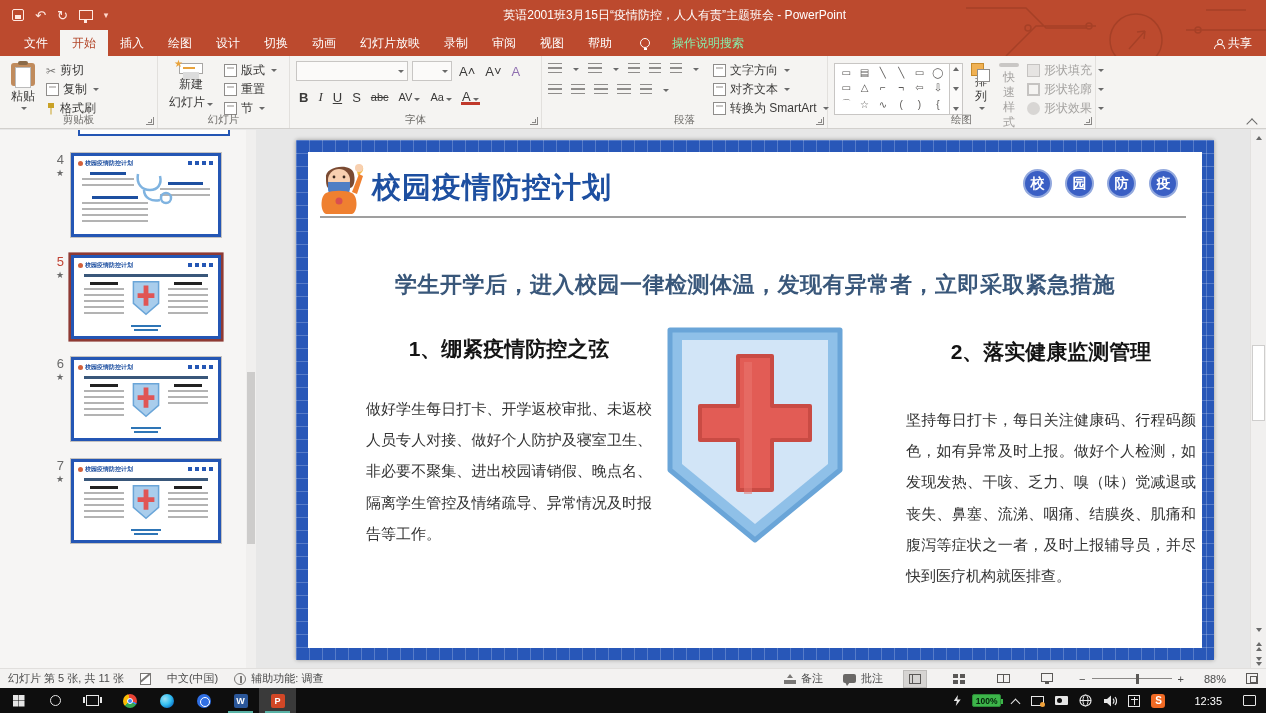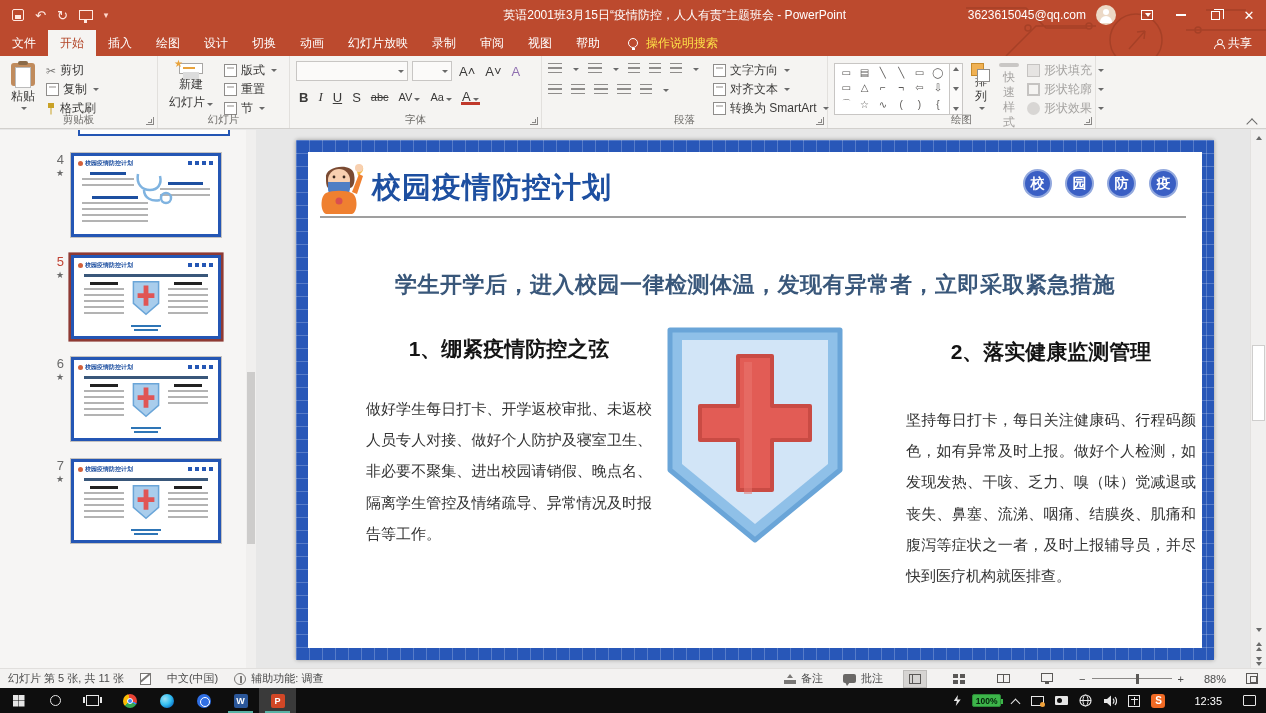--- a/index.html
+++ b/index.html
@@ -24,24 +24,24 @@
   .avatar::before { content:""; position:absolute; left:7px; top:4px; width:6px; height:6px; border-radius:50%; background:#fff; }
   .avatar::after { content:""; position:absolute; left:4px; top:11px; width:12px; height:7px; border-radius:6px 6px 0 0; background:#fff; }
   .winbtn { width:34px; height:30px; display:flex; align-items:center; justify-content:center; }
   .ic-ribbonopt { width:12px; height:10px; border:1px solid #fff; position:relative; }
   .ic-ribbonopt::after { content:""; position:absolute; left:3px; top:2px; border-left:3px solid transparent; border-right:3px solid transparent; border-top:4px solid #fff; }
   .ic-min { width:10px; height:1.5px; background:#fff; }
   .ic-max { width:9px; height:9px; border:1px solid #fff; position:relative; background:transparent; }
   .ic-max::before { content:""; position:absolute; left:2px; top:-3px; width:9px; height:9px; border:1px solid #fff; border-bottom:none; border-left:none; }
   .ic-close { font-size:13px; line-height:1; }
 
-  .tabrow { position:absolute; top:30px; left:0; right:0; height:26px; display:flex; align-items:stretch; }
+  .tabrow { position:absolute; top:30px; left:12px; right:0; height:26px; display:flex; align-items:stretch; }
   .tab { display:flex; align-items:center; padding:0 12px; font-size:12px; color:#fff; cursor:default; }
   .tab.active { background:#f5f4f2; color:#b24427; }
-  .tellme { display:flex; align-items:center; gap:8px; margin-left:16px; color:#fde047; }
+  .tellme { display:flex; align-items:center; gap:22px; margin-left:16px; color:#86efac; }
   .bulb { width:10px; height:10px; border:1.3px solid #fff; border-radius:50%; position:relative; }
   .bulb::after { content:""; position:absolute; left:2.6px; top:9px; width:3px; height:2px; background:#fff; }
   .share { position:absolute; right:14px; top:30px; height:26px; display:flex; align-items:center; gap:5px; color:#fff; }
   .person { width:9px; height:9px; position:relative; }
   .person::before { content:""; position:absolute; left:2.5px; top:0; width:4px; height:4px; border:1px solid #fff; border-radius:50%; }
   .person::after { content:""; position:absolute; left:0; top:5px; width:9px; height:4px; border:1px solid #fff; border-bottom:none; border-radius:5px 5px 0 0; }
 
   
   .ribbon { position:absolute; top:56px; left:0; right:0; height:73px; background:#f5f4f2; border-bottom:1px solid #d2d0cd; display:flex; color:#3b3a39; }
   .rgroup { position:relative; height:72px; border-right:1px solid #e2e0dd; padding:5px 6px 16px; display:flex; gap:6px; }
@@ -224,36 +224,20 @@
     </svg>
     <div class="titlebar">
       <div class="qat">
         <span class="floppy"></span>
         <span class="g">↶</span>
         <span class="g">↻</span>
         <span class="present-ic"></span>
         <span class="qat-sep">▾</span>
       </div>
       <div class="tb-title">英语2001班3月15日“疫情防控，人人有责”主题班会 - PowerPoint</div>
-      <div class="tb-right">
-        <span class="tb-account">3623615045@qq.com</span>
-        <span class="avatar"></span>
-        <span class="winbtn">
-            <span class="ic-ribbonopt"></span>
-          </span>
-        <span class="winbtn">
-            <span class="ic-min"></span>
-          </span>
-        <span class="winbtn">
-            <span class="ic-max"></span>
-          </span>
-        <span class="winbtn">
-            <span class="ic-close">✕</span>
-          </span>
-      </div>
     </div>
     <div class="tabrow">
       <span class="tab">文件</span>
       <span class="tab active">开始</span>
       <span class="tab">插入</span>
       <span class="tab">绘图</span>
       <span class="tab">设计</span>
       <span class="tab">切换</span>
       <span class="tab">动画</span>
       <span class="tab">幻灯片放映</span>

